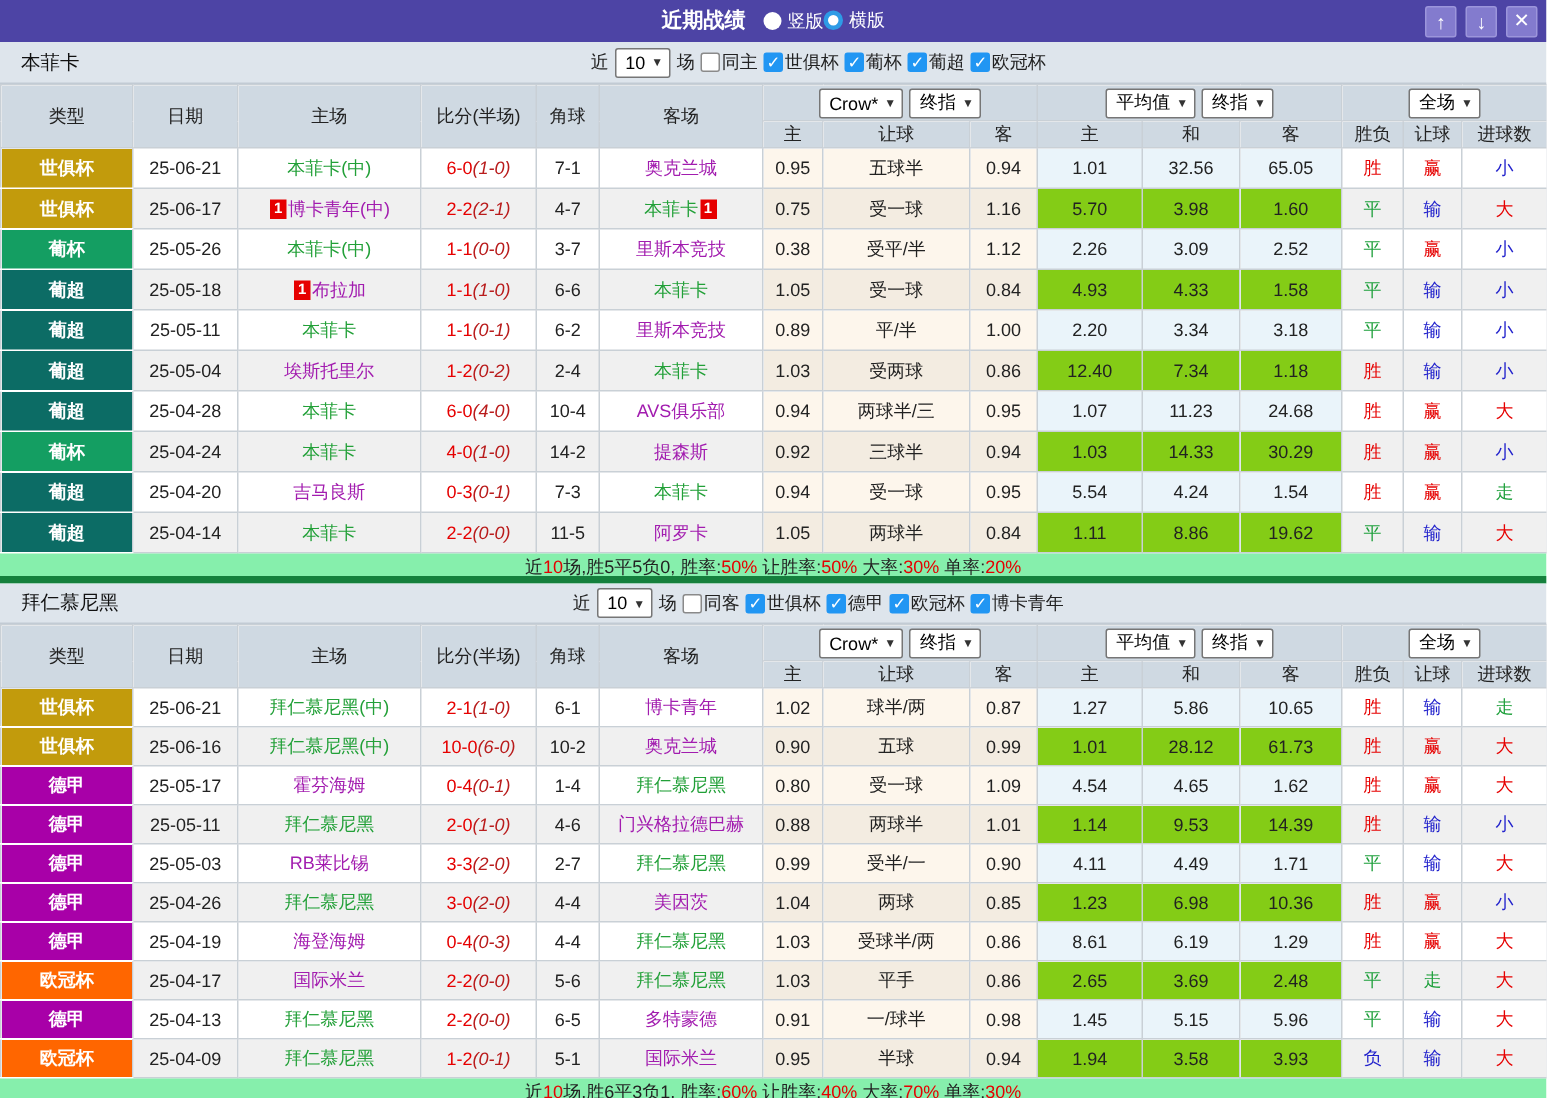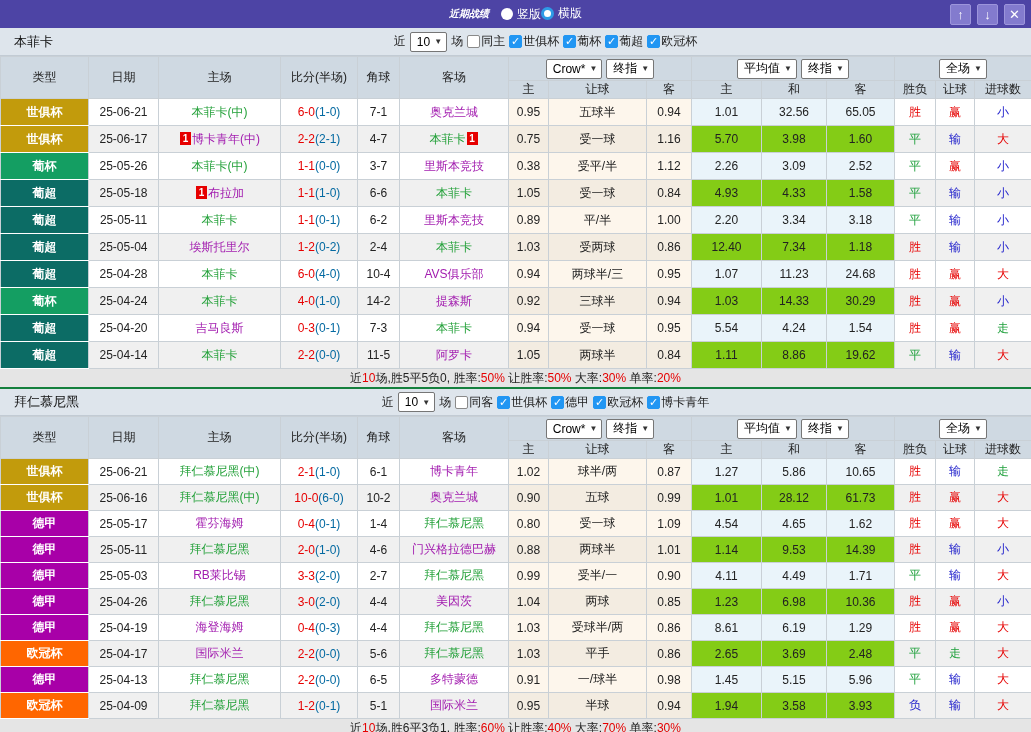--- a/index.html
+++ b/index.html
@@ -10,21 +10,21 @@
   }
   
   .titlebar {
     height: 28px; background: #4D44A5; display: flex; align-items: center;
     position: relative; color: #fff;
   }
   .title-group {
     position: absolute; left: 0; right: 0; display: flex;
     justify-content: center; align-items: center; gap: 12px; height: 100%;
   }
-  .win-title { font-weight: bold; font-size: 10px; font-style: italic; }
+  .win-title { font-weight: bold; font-size: 14px; }
   .radio-lab { display: inline-flex; align-items: center; gap: 4px; font-size: 12px; cursor: default; }
   .radio { width: 12px; height: 12px; border-radius: 50%; background: #fff; display: inline-block; }
   .radio.checked { background: #fff; border: 3px solid #2E9BE6; width: 13px; height: 13px; }
   .win-btns { margin-left: auto; display: flex; gap: 6px; margin-right: 6px; z-index: 2; }
   .win-btn {
     width: 21px; height: 21px; background: #837BCE; border: 1px solid #9C95DB;
     border-radius: 2px; color: #fff; font-weight: bold; font-size: 13px;
     display: flex; align-items: center; justify-content: center; cursor: pointer;
   }
   
@@ -61,33 +61,33 @@
   tbody td { height: 27px; background: #fff; }
   .sec2 tbody td { height: 26px; }
   tbody tr.alt td { background: #F0F0F0; }
   td.crow { background: #FDF6EC; }
   tr.alt td.crow { background: #F3ECE1; margin-top: 32px; }
   td.avg { background: #EAF4FA; }
   tr.alt td.avg { background: #84cc16; }
   td.type { color: #fff; font-weight: bold; border-top-color: #fff; border-bottom-color: #fff; }
   .focus-team { color: #22A038; }
   .score-main { color: #E60000; }
-  .score-half { color: #0369a1; }
+  .score-half { color: #b91c1c; font-style: italic; }
   .badge1 {
     display: inline-block; background: #E60000; color: #fff; font-size: 10px; font-weight: bold;
     width: 11px; height: 13px; line-height: 13px; text-align: center; margin: 0 1px; vertical-align: 1px;
   }
   .c-red { color: #E60000; }
   .c-green { color: #1FA03C; }
   .c-blue { color: #2222CC; }
   td .dim { color: #a21caf; }
   
   .summary {
-    height: 20px; line-height: 19px; text-align: center; background: #e5e5e5;
-    border-bottom: 2px solid #15803d; font-size: 12px; color: #222;
+    height: 20px; line-height: 19px; text-align: center; background: #86efac;
+    border-bottom: 5px solid #15803d; font-size: 12px; color: #222;
   }
 </style>
 </head>
 <body>
 
 <div class="titlebar">
   <div class="title-group">
     <span class="win-title">近期战绩</span>
     <span class="radios"><label class="radio-lab">
           <span class="radio"></span>

